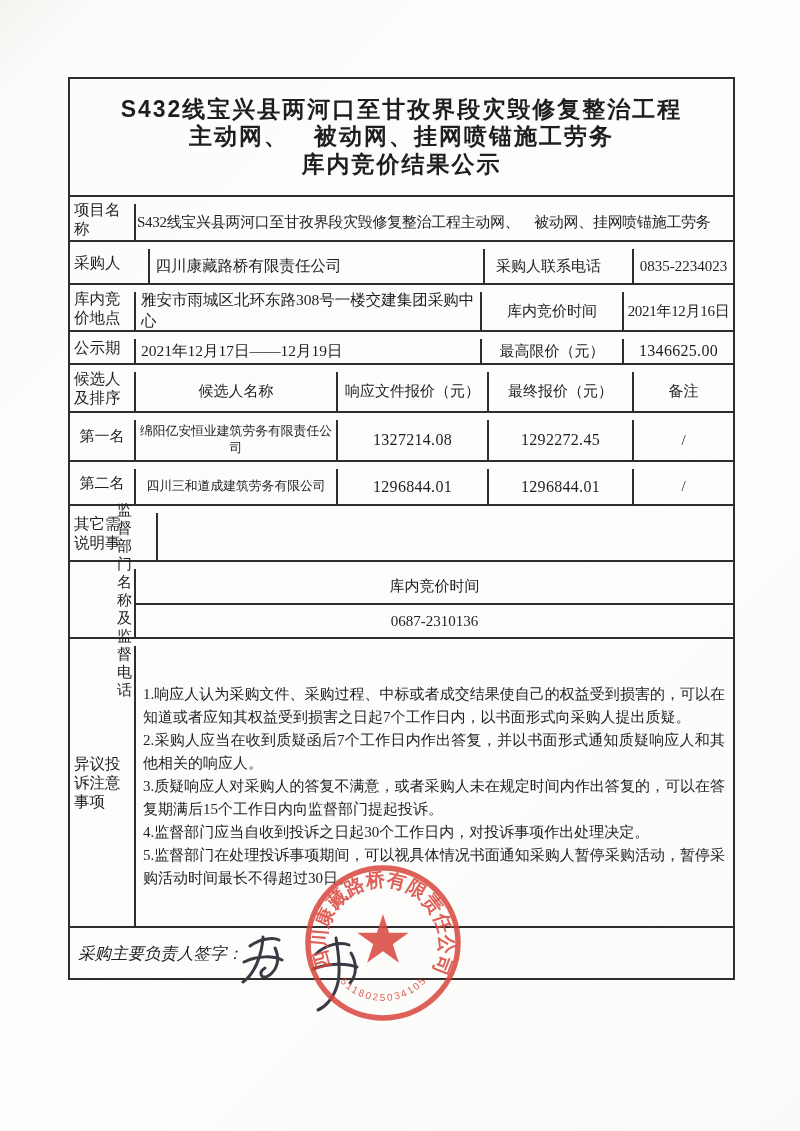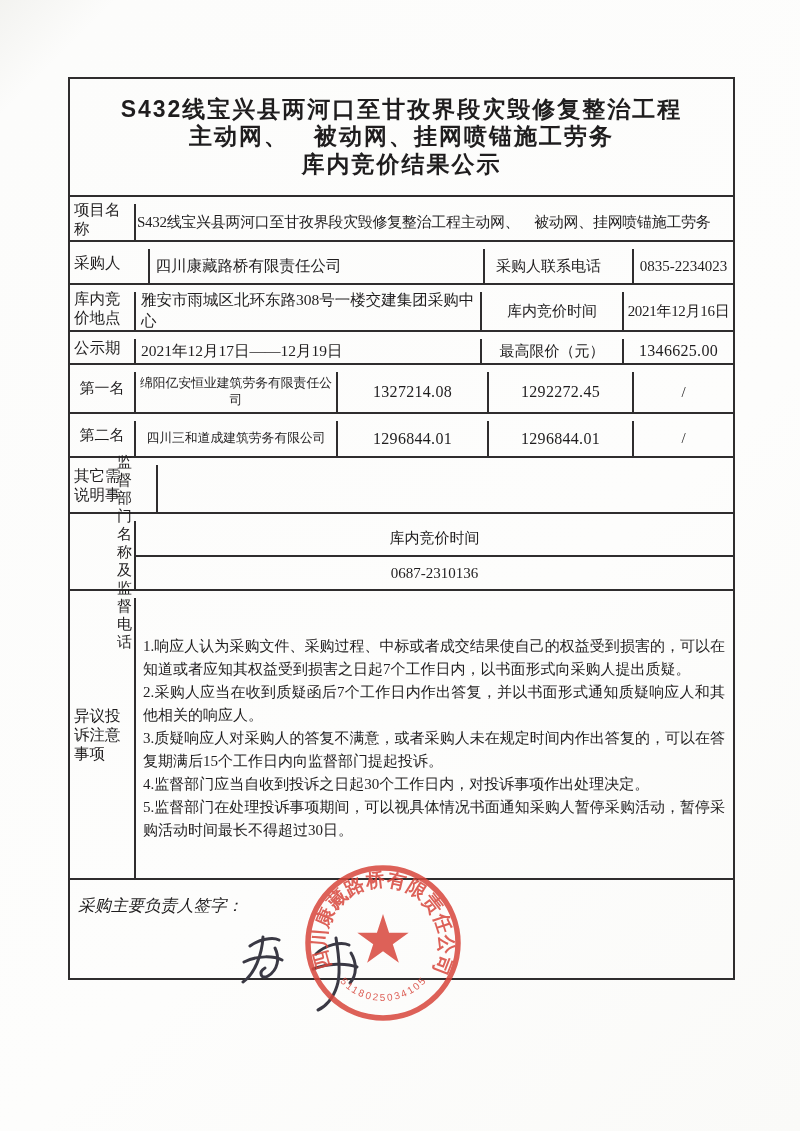--- a/index.html
+++ b/index.html
@@ -101,20 +101,30 @@
       <div class="cell w-val2 txt-center fit">2021年12月16日</div>
     </div>
 
     <div class="row h-period">
       <div class="cell w-label lab-left">公示期</div>
       <div class="cell w-val txt-left">2021年12月17日——12月19日</div>
       <div class="cell w-lab2 txt-center">最高限价（元）</div>
       <div class="cell w-val2 txt-center num">1346625.00</div>
     </div>
 
+    <div class="row h-chead">
+      <div class="cell c-rank lab-left">
+        <span>候选人</span>
+        <span>及排序</span>
+      </div>
+      <div class="cell c-name txt-center">候选人名称</div>
+      <div class="cell c-doc txt-center">响应文件报价（元）</div>
+      <div class="cell c-final txt-center">最终报价（元）</div>
+      <div class="cell c-remark txt-center">备注</div>
+    </div>
 
     <div class="row h-cand1">
       <div class="cell c-rank txt-center">第一名</div>
       <div class="cell c-name txt-center cand-name">绵阳亿安恒业建筑劳务有限责任公司</div>
       <div class="cell c-doc txt-center num">1327214.08</div>
       <div class="cell c-final txt-center num">1292272.45</div>
       <div class="cell c-remark txt-center">/</div>
     </div>
 
     <div class="row h-cand2">

